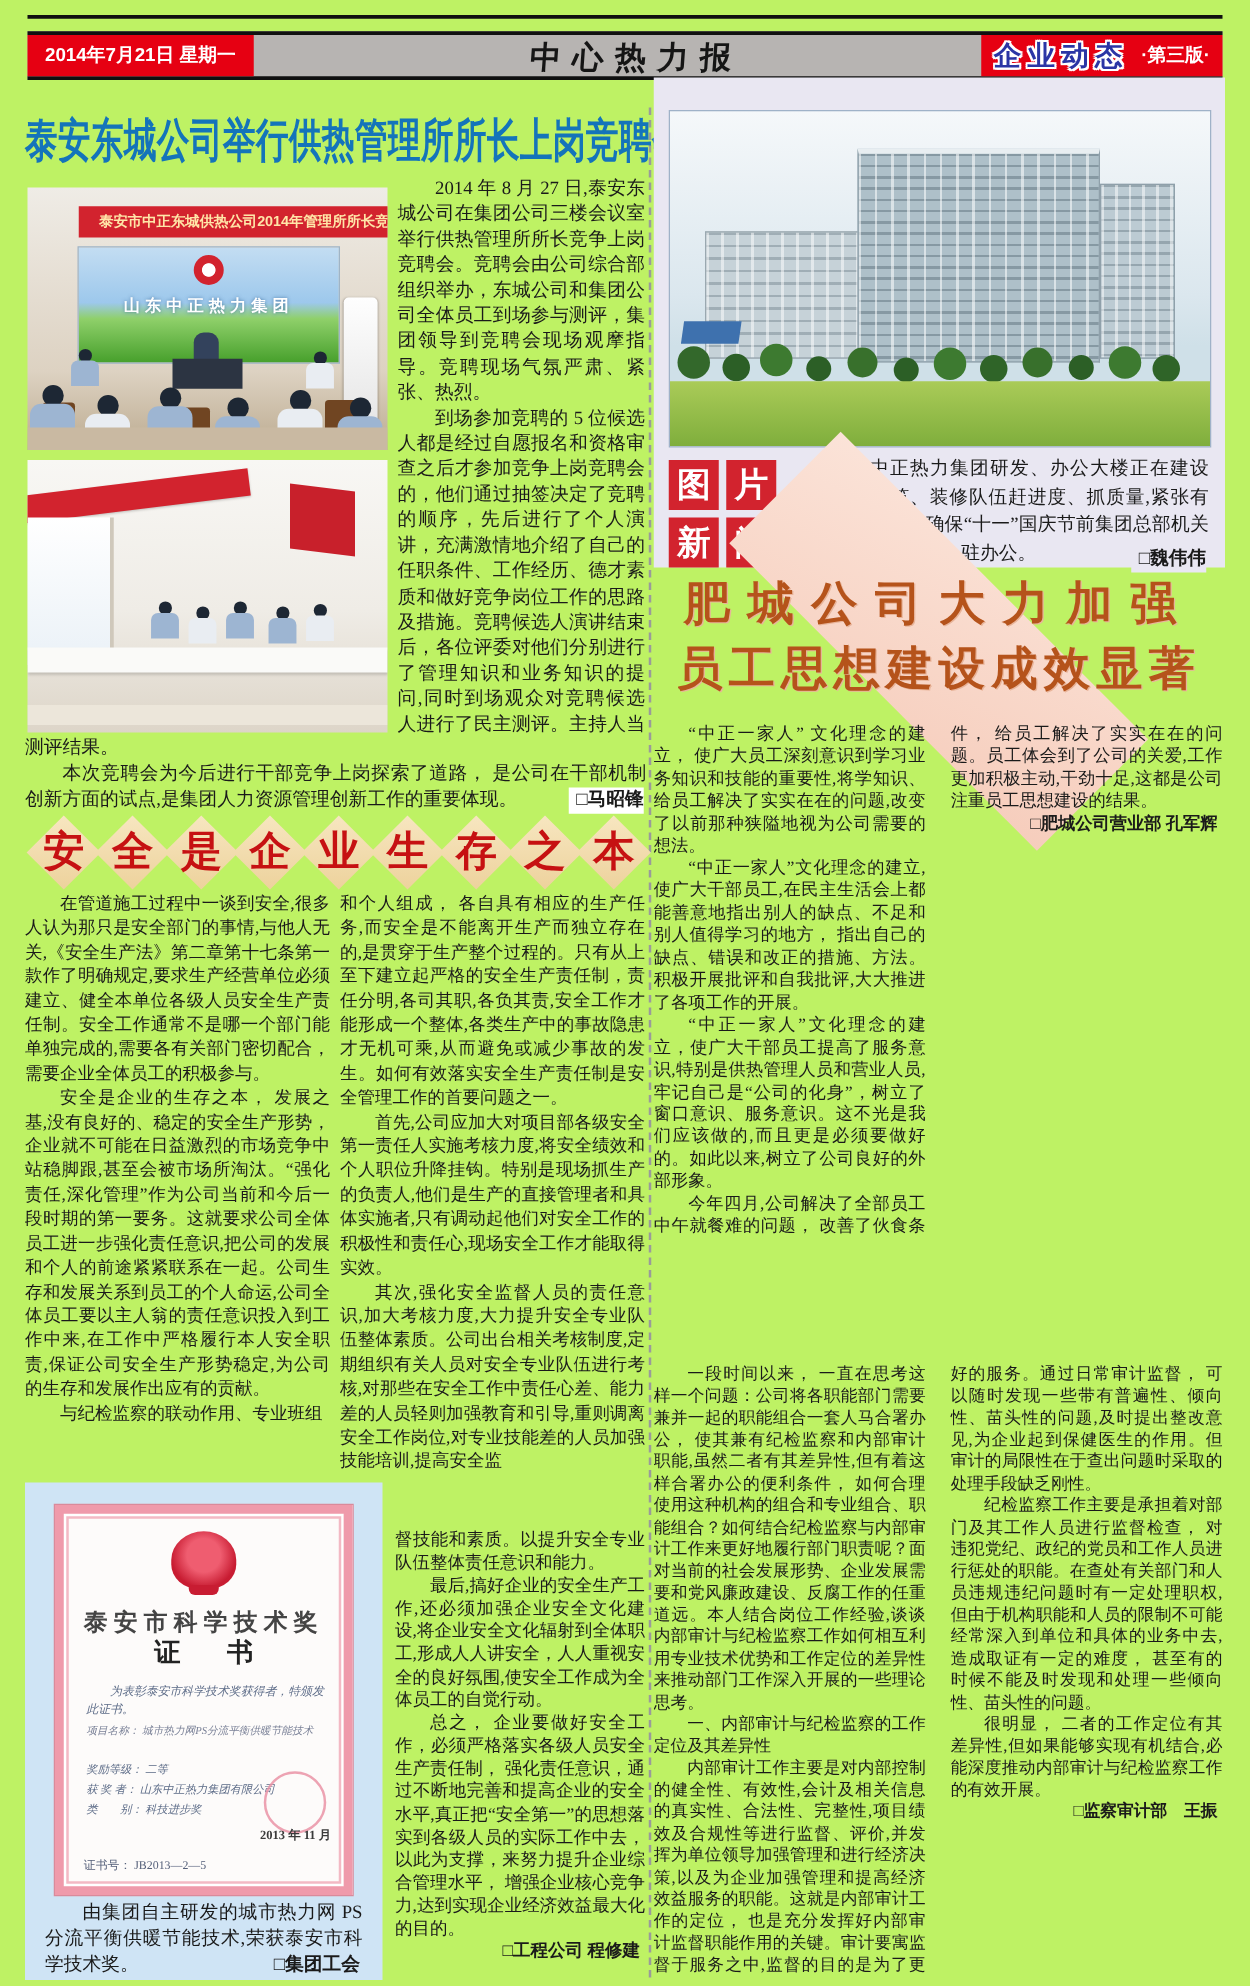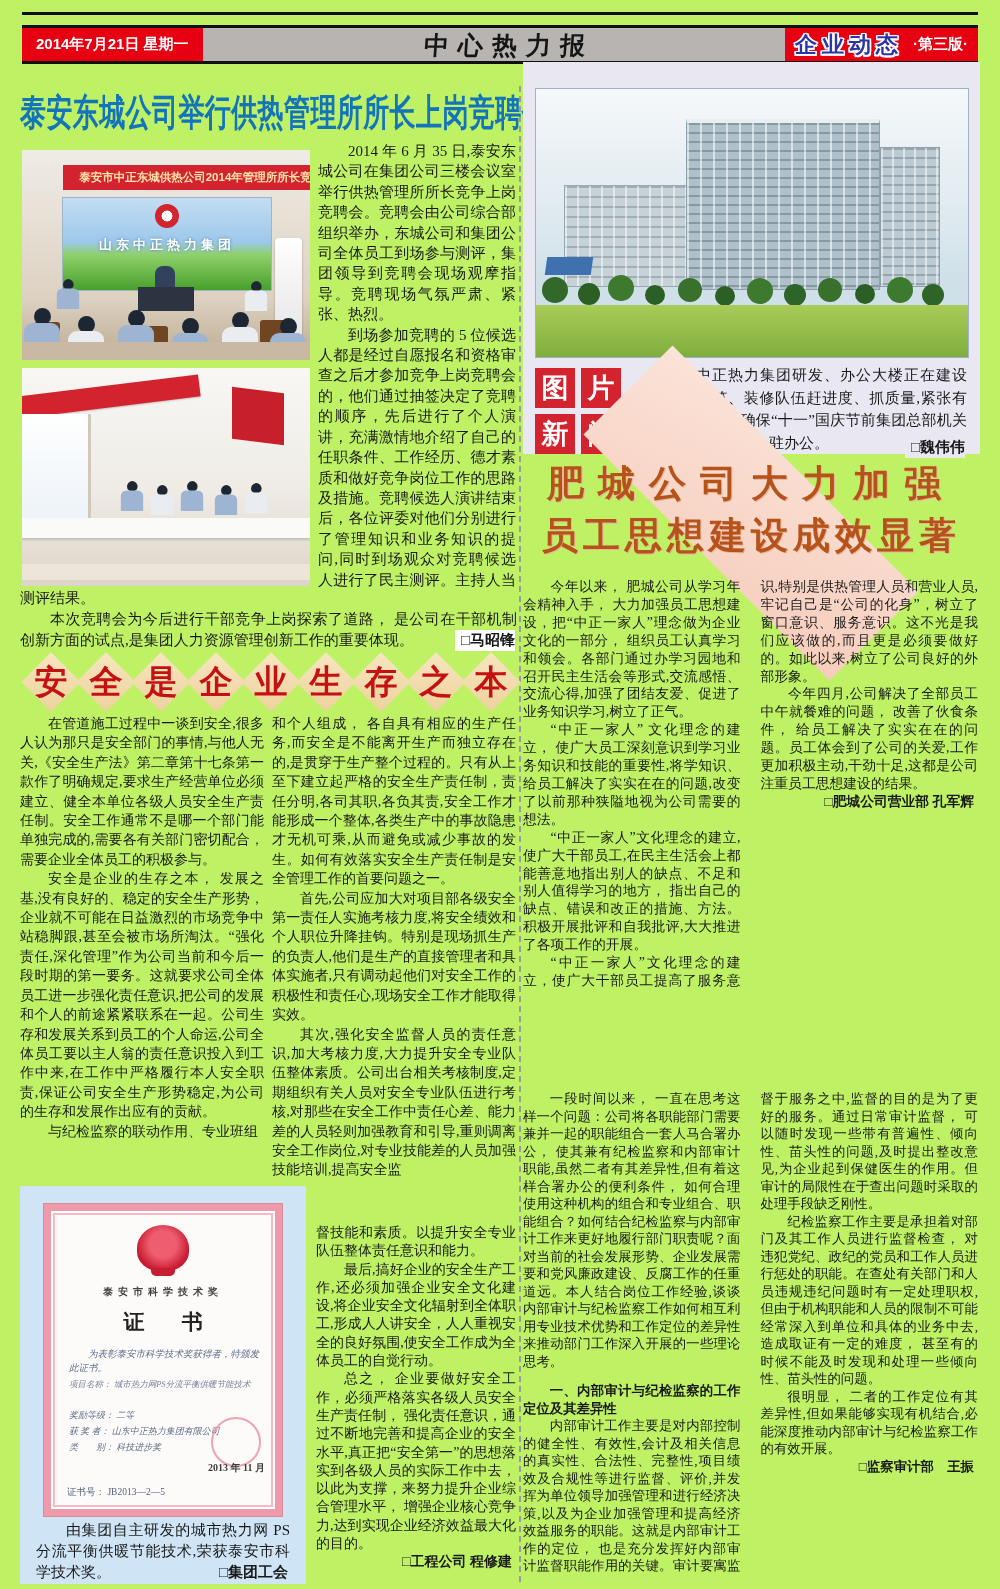--- a/index.html
+++ b/index.html
@@ -74,21 +74,21 @@
   .s-col3{left:316px;top:1224px;width:200px;height:358px;font-size:14px;line-height:18.3px;position:absolute;}
   .byline-line{text-align:right;font-weight:bold;text-indent:0 !important;padding-right:4px;}
 
   
   .cert-box{left:20px;top:1186px;width:286px;height:398px;background:#cfe4f5;}
   .cert{left:24px;top:18px;width:224px;height:298px;background:#fdfbfa;border:7px solid #ef9aab;
         box-shadow:inset 0 0 0 2px #fff,inset 0 0 0 4px #f3b9c4,0 0 0 1px #d98a9b;position:absolute;}
   .cert-emblem{left:50%;top:14px;margin-left:-26px;width:52px;height:46px;border-radius:50% 50% 42% 42%;
         background:radial-gradient(circle at 50% 42%,#ef5d70 0 36%,#c81c32 70%);}
   .cert-emblem::after{content:"";position:absolute;left:14px;bottom:-5px;width:24px;height:8px;background:#c81c32;border-radius:0 0 5px 5px;}
-  .cert-title{left:0;top:74px;width:100%;text-align:center;font-size:10px;font-weight:bold;letter-spacing:5px;color:#444;}
+  .cert-title{left:0;top:74px;width:100%;text-align:center;font-size:19px;font-weight:bold;letter-spacing:5px;color:#444;}
   .cert-doc{left:0;top:97px;width:100%;text-align:center;font-size:21px;font-weight:bold;letter-spacing:16px;text-indent:16px;color:#222;}
   .cert-small{color:#5d6c88;font-style:italic;}
   .cert-l1{left:18px;top:136px;width:190px;font-size:9.5px;line-height:14px;text-indent:2em;}
   .cert-l2{left:18px;top:168px;width:195px;font-size:8.5px;color:#7b8298;}
   .cert-l3{left:18px;top:196px;width:190px;font-size:9px;line-height:16px;}
   .cert-seal{right:14px;bottom:42px;width:46px;height:46px;border-radius:50%;border:2px solid #ea93a6;opacity:.85;}
   .cert-date{right:10px;bottom:34px;font-size:10px;color:#3a3a3a;font-weight:bold;}
   .cert-num{left:16px;bottom:10px;font-size:9.5px;color:#55607a;}
   .cert-cap{left:16px;top:334px;width:254px;font-size:15px;line-height:21px;position:absolute;}
 
@@ -123,21 +123,21 @@
         transform:rotate(45deg) scale(2.9,1.05);background:linear-gradient(135deg,#fbe3d8,#f6cdbc);}
   .fc-l{position:relative;text-align:center;font-weight:bold;color:#b5531b;font-family:"Liberation Serif",serif;
         text-shadow:1px 1px 0 #e8b49a;}
   .fc-l1{font-size:37px;letter-spacing:14px;line-height:52px;}
   .fc-l2{font-size:37px;letter-spacing:5px;line-height:52px;}
 
   .two-col{column-count:2;column-gap:20px;column-fill:auto;text-align:justify;overflow:hidden;}
   .two-col p{margin:0;text-indent:2em;}
   .fc-art{left:523px;top:578px;width:455px;height:420px;font-size:13.8px;line-height:17.9px;}
   .aud-art{left:523px;top:1090px;width:455px;height:497px;font-size:13.4px;line-height:17.5px;}
-  .aud-art p.subhead{font-weight:bold;margin-top:12px;}
+  .aud-art p.subhead{font-weight:normal;}
 
   .aud-head{left:523px;top:1004px;width:455px;text-align:center;font-weight:bold;color:#1a6990;
         font-family:"Liberation Serif",serif;font-size:33px;letter-spacing:8px;line-height:41px;}
 </style>
 </head>
 <body>
 
 <div id="page">
 
   <div class="abs top-rule"></div>
@@ -173,21 +173,21 @@
     <div class="fig" style="left:2px;top:158px"></div>
     <div class="fig white" style="left:46px;top:166px"></div>
     <div class="fig" style="left:96px;top:160px"></div>
     <div class="fig" style="left:150px;top:168px"></div>
     <div class="fig white" style="left:200px;top:162px"></div>
     <div class="fig" style="left:248px;top:168px"></div>
     <div class="abs floor"></div>
   </div>
 
   <div class="abs body-txt lead-side">
-    <p>2014 年 6 月 35 日,泰安东城公司在集团公司三楼会议室举行供热管理所所长竞争上岗竞聘会。竞聘会由公司综合部组织举办，东城公司和集团公司全体员工到场参与测评，集团领导到竞聘会现场观摩指导。竞聘现场气氛严肃、紧张、热烈。</p>
+    <p>2014 年 8 月 27 日,泰安东城公司在集团公司三楼会议室举行供热管理所所长竞争上岗竞聘会。竞聘会由公司综合部组织举办，东城公司和集团公司全体员工到场参与测评，集团领导到竞聘会现场观摩指导。竞聘现场气氛严肃、紧张、热烈。</p>
     <p>到场参加竞聘的 5 位候选人都是经过自愿报名和资格审查之后才参加竞争上岗竞聘会的，他们通过抽签决定了竞聘的顺序，先后进行了个人演讲，充满激情地介绍了自己的任职条件、工作经历、德才素质和做好竞争岗位工作的思路及措施。竞聘候选人演讲结束后，各位评委对他们分别进行了管理知识和业务知识的提问,同时到场观众对竞聘候选人进行了民主测评。主持人当场公布了竞聘候选人的成绩和</p>
   </div>
 
   <div class="abs photo photo2">
     <div class="abs p2-banner"></div>
     <div class="abs p2-banner2"></div>
     <div class="abs p2-window"></div>
     <div class="fig sm" style="left:92px;top:104px"></div>
     <div class="fig sm white" style="left:122px;top:108px"></div>
     <div class="fig sm" style="left:152px;top:104px"></div>
@@ -290,21 +290,20 @@
   <div class="abs body-txt pn-cap">
     <p>山东中正热力集团研发、办公大楼正在建设中。各路建筑、装修队伍赶进度、抓质量,紧张有序、安全施工。确保“十一”国庆节前集团总部机关及相关单位、部门入驻办公。</p>
     <span class="byline-abs" style="background:#e9e7f2">□魏伟伟</span>
   </div>
 
   <div class="abs fc-head">
     <div class="fc-l fc-l1">肥城公司大力加强</div>
     <div class="fc-l fc-l2">员工思想建设成效显著</div>
   </div>
   <div class="abs two-col fc-art">
-    <p>今年以来， 肥城公司从学习年会精神入手， 大力加强员工思想建设，把“中正一家人”理念做为企业文化的一部分， 组织员工认真学习和领会。各部门通过办学习园地和召开民主生活会等形式,交流感悟、交流心得,加强了团结友爱、促进了业务知识学习,树立了正气。</p>
     <p>“中正一家人” 文化理念的建立， 使广大员工深刻意识到学习业务知识和技能的重要性,将学知识、给员工解决了实实在在的问题,改变了以前那种狭隘地视为公司需要的想法。</p>
     <p>“中正一家人”文化理念的建立,使广大干部员工,在民主生活会上都能善意地指出别人的缺点、不足和别人值得学习的地方， 指出自己的缺点、错误和改正的措施、方法。积极开展批评和自我批评,大大推进了各项工作的开展。</p>
     <p>“中正一家人”文化理念的建立，使广大干部员工提高了服务意识,特别是供热管理人员和营业人员,牢记自己是“公司的化身”，树立了窗口意识、服务意识。这不光是我们应该做的,而且更是必须要做好的。如此以来,树立了公司良好的外部形象。</p>
     <p>今年四月,公司解决了全部员工中午就餐难的问题， 改善了伙食条件， 给员工解决了实实在在的问题。员工体会到了公司的关爱,工作更加积极主动,干劲十足,这都是公司注重员工思想建设的结果。</p>
     <p class="byline-line">□肥城公司营业部 孔军辉</p>
   </div>
 
   <div class="abs two-col aud-art">
     <p>一段时间以来， 一直在思考这样一个问题：公司将各职能部门需要兼并一起的职能组合一套人马合署办公， 使其兼有纪检监察和内部审计职能,虽然二者有其差异性,但有着这样合署办公的便利条件， 如何合理使用这种机构的组合和专业组合、职能组合？如何结合纪检监察与内部审计工作来更好地履行部门职责呢？面对当前的社会发展形势、企业发展需要和党风廉政建设、反腐工作的任重道远。本人结合岗位工作经验,谈谈内部审计与纪检监察工作如何相互利用专业技术优势和工作定位的差异性来推动部门工作深入开展的一些理论思考。</p>
     <p class="subhead">一、内部审计与纪检监察的工作定位及其差异性</p>

